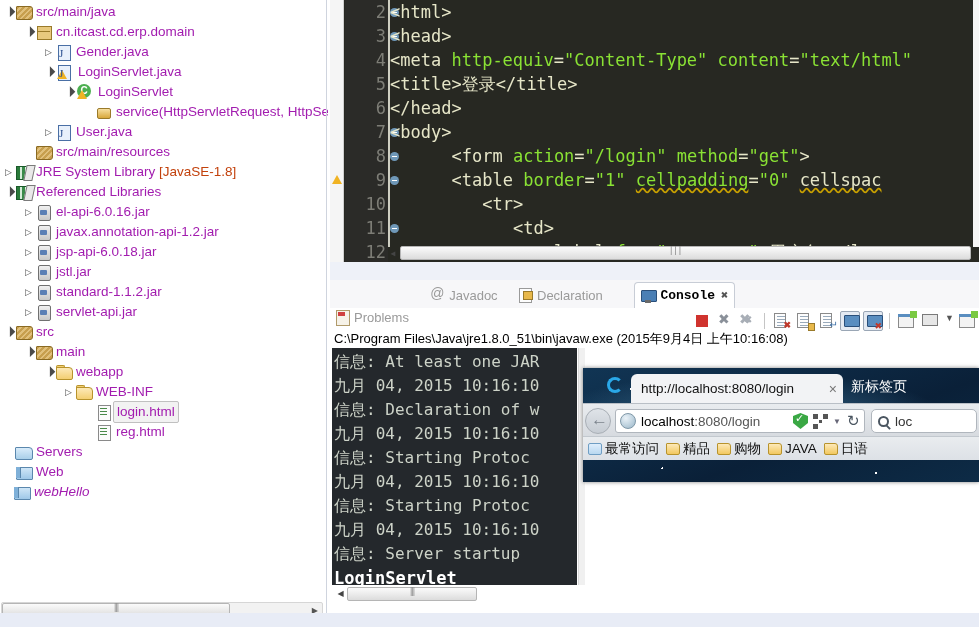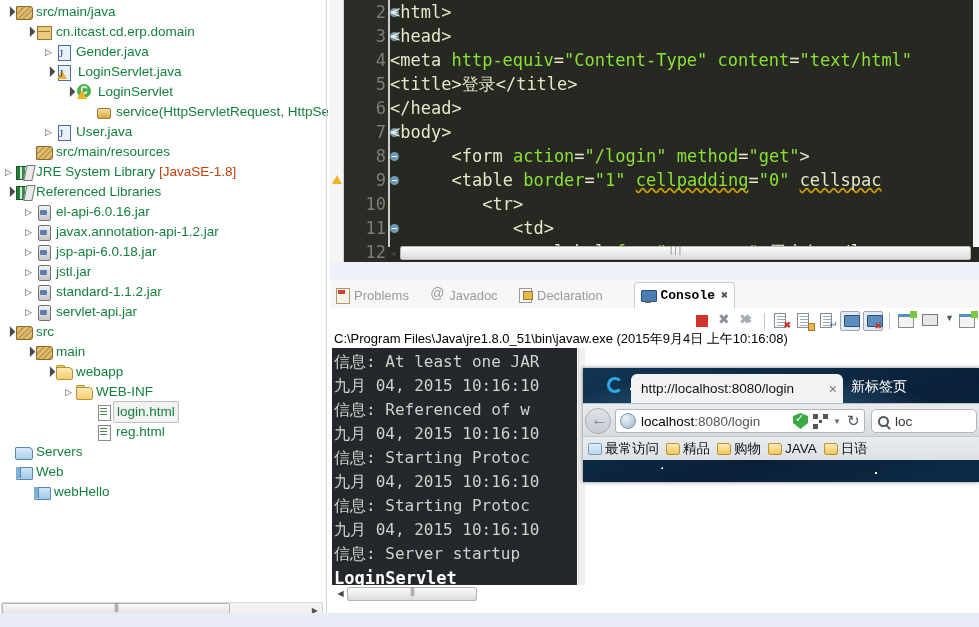--- a/index.html
+++ b/index.html
@@ -19,21 +19,21 @@
     position: absolute; left: 0; top: 0; width: 328px; height: 627px;
     background: #ffffff;
     overflow: hidden;
   }
   #tree { position:absolute; left:0; top:0; width:322px; padding-top:2px; }
   .trow {
     height: 20px; line-height: 20px; white-space: nowrap;
     display: flex; align-items: center; font-size: 13.5px;
     padding-left: 2px;
   }
-  .trow .lbl { font-size: 13.5px; color:#15803d; }
+  .trow .lbl { font-size: 13.5px; color:#a21caf; }
   .trow .dim { color:#c2410c; }
   .arrow {
     width: 13px; flex: 0 0 13px; text-align:center;
     color:#4a4a4a; font-size:9px; line-height:20px;
   }
   .arrow.open::before { content:"\25E2"; display:inline-block; transform:rotate(-45deg) translate(1px,0); font-size:10px;}
   .arrow.closed::before { content:"\25B7"; font-size:9px; }
   .arrow.blank::before { content:""; }
   .ico { width:18px; flex:0 0 18px; height:16px; position:relative; margin-right:3px; }
 
@@ -381,21 +381,21 @@
         <div class="trow" style="padding-left: 2px;">
           <span class="arrow blank"></span>
           <span class="ico ic-srv"></span>
           <span><span class="lbl">Servers</span></span>
         </div>
         <div class="trow" style="padding-left: 2px;">
           <span class="arrow blank"></span>
           <span class="ico ic-projB"></span>
           <span><span class="lbl">Web</span></span>
         </div>
-        <div class="trow" style="padding-left: 20px;">
+        <div class="trow" style="padding-left: 0; font-style: italic;">
           <span class="arrow blank"></span>
           <span class="ico ic-projB"></span>
           <span><span class="lbl">webHello</span></span>
         </div>
       </div>
 
     <div id="expl-sb">
       <div class="thumb"></div>
       <div class="rt">▶</div>
     </div>
@@ -437,21 +437,21 @@
         </div>
       <div id="ed-right-edge"></div>
       <div id="ed-sb">
         <div class="lt">◀</div>
         <div class="trk"></div>
       </div>
     </div>
 
     <div id="console-panel">
       <div id="tabbar">
-          <div class="vtab" style="left: 4px;">
+          <div class="vtab" style="left: 4px; margin-top: 22px;">
             <span class="ti tic-prob"></span>
             <span>Problems</span>
           </div>
           <div class="vtab" style="left: 99.2px;">
             <span class="ti tic-jdoc"></span>
             <span>Javadoc</span>
           </div>
           <div class="vtab" style="left: 187px;">
             <span class="ti tic-decl"></span>
             <span>Declaration</span>
@@ -494,21 +494,21 @@
           <span class="tb tbi-mon"></span>
           <span class="tb tbi-caret" style="width: 12px;"></span>
           <span class="tb tbi-win">
             <span class="star"></span>
           </span>
         </div>
       <div id="cpath">C:\Program Files\Java\jre1.8.0_51\bin\javaw.exe (2015年9月4日 上午10:16:08)</div>
       <div id="cout">
           <div>信息: At least one JAR</div>
           <div>九月 04, 2015 10:16:10</div>
-          <div>信息: Referenced of w</div>
+          <div>信息: Declaration of w</div>
           <div>九月 04, 2015 10:16:10</div>
           <div>信息: Starting Protoc</div>
           <div>九月 04, 2015 10:16:10</div>
           <div>信息: Starting Protoc</div>
           <div>九月 04, 2015 10:16:10</div>
           <div>信息: Server startup</div>
           <div class="hi">LoginServlet</div>
         </div>
       <div id="cout-vsb"></div>
       <div id="cout-sb">

